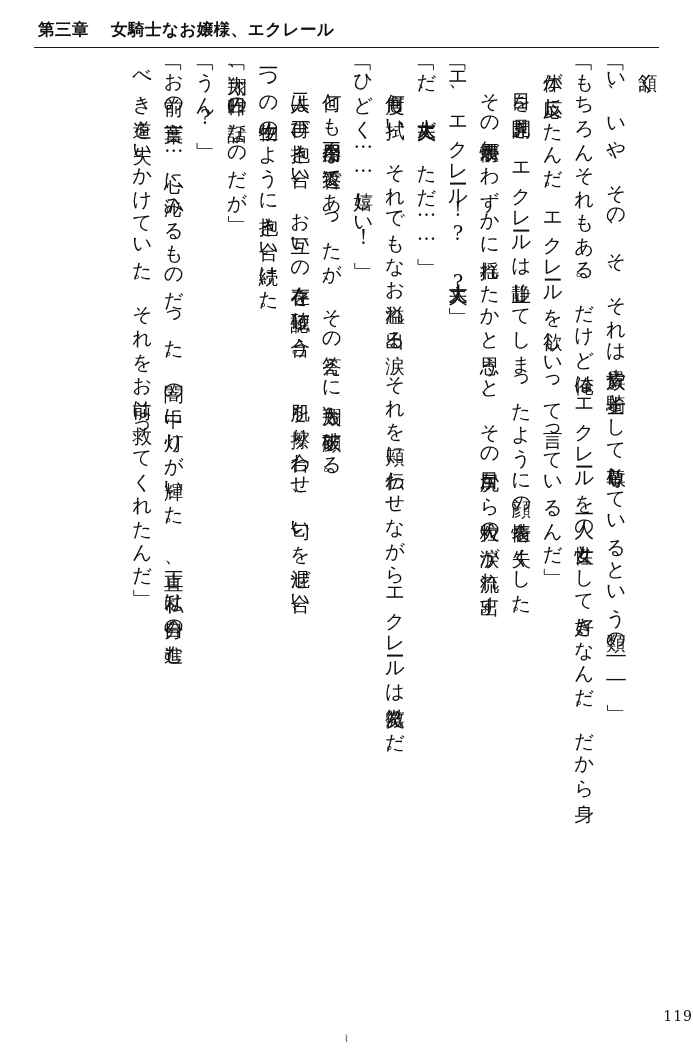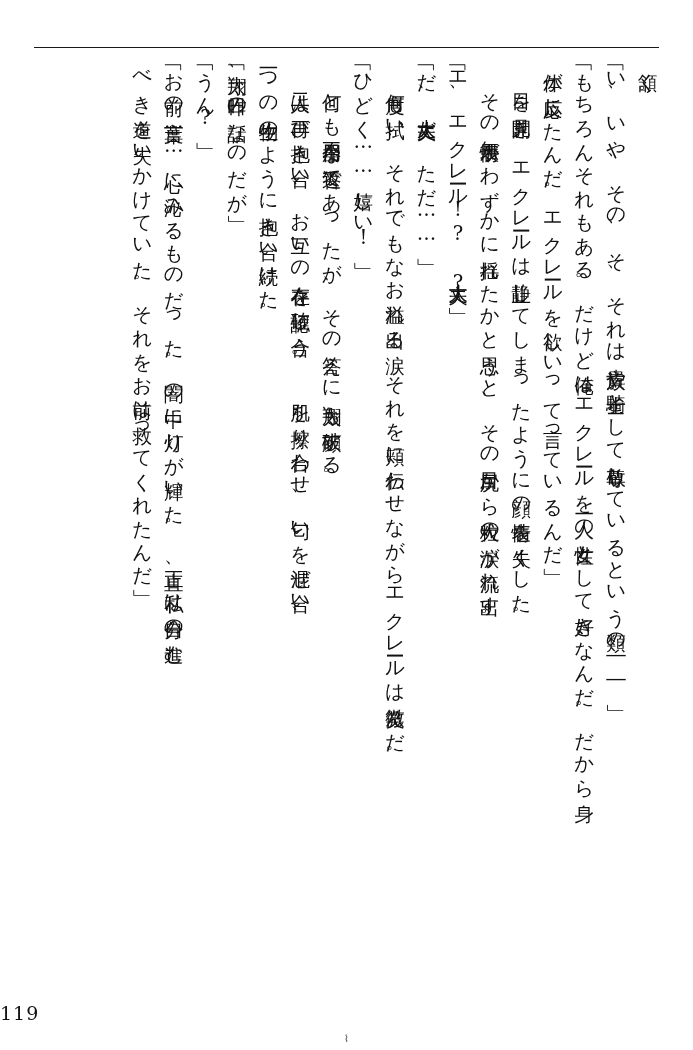--- a/index.html
+++ b/index.html
@@ -78,40 +78,44 @@
     padding: 0;
     text-indent: 0;
   }
 
   
   .folio {
     position: absolute;
     bottom: 26px;
     left: 0;
     right: 0;
-    text-align: left;
-    font-size: 19px;
+    text-align: right;
+    font-size: 14px;
     font-family: "DejaVu Serif", "Liberation Serif", serif;
     letter-spacing: 1px;
   }
   .folio-mark {
     position: absolute;
     bottom: 6px;
     left: 0;
     right: 0;
     text-align: center;
     font-size: 10px;
     color: #444;
   }
 </style>
 </head>
 <body>
 
 <div class="page">
 
+  <div class="header">
+    <span class="chapter-num">第三章</span>
+    <span class="chapter-title">女騎士なお嬢様、エクレール</span>
+  </div>
   <div class="header-rule"></div>
 
   <div class="body-area">
     <div class="vtext">
       <p>頷く。</p>
       <p>「い、いや、その、そ、それは貴族や騎士として尊敬しているという類の――」</p>
       <p>「もちろんそれもある。だけど俺はエクレールを一人の女性として好きなんだ。だから身</p>
       <p>体が反応したんだ。エクレールを欲しいって言っているんだ」</p>
       <p>　目を見開き、エクレールは静止してしまったように顔の表情を失くした。</p>
       <p>　その無表情がわずかに揺れたかと思うと、その目尻から大粒の涙が流れ出す。</p>

